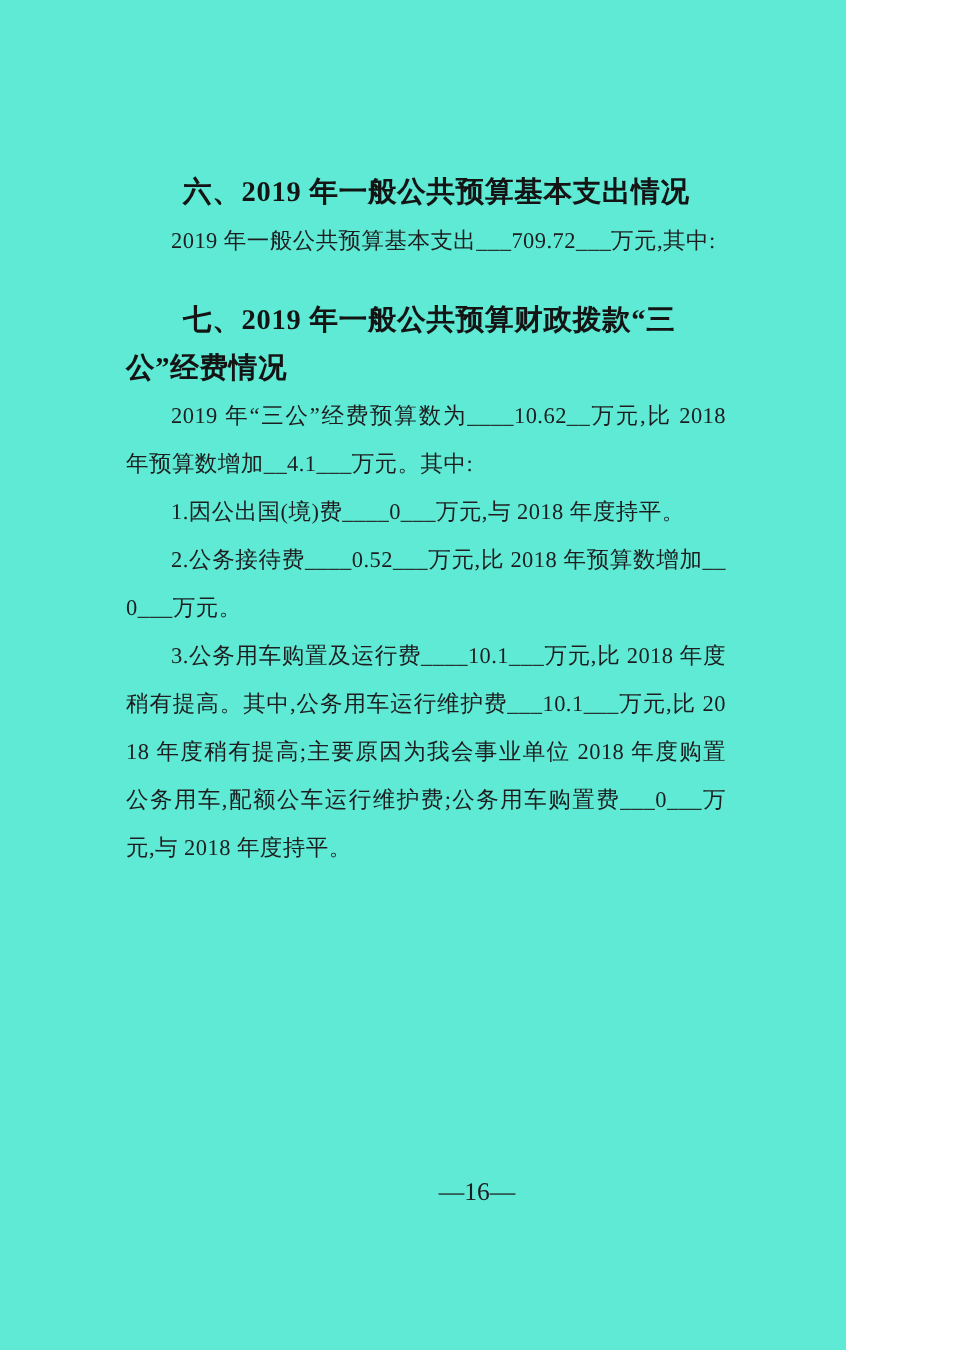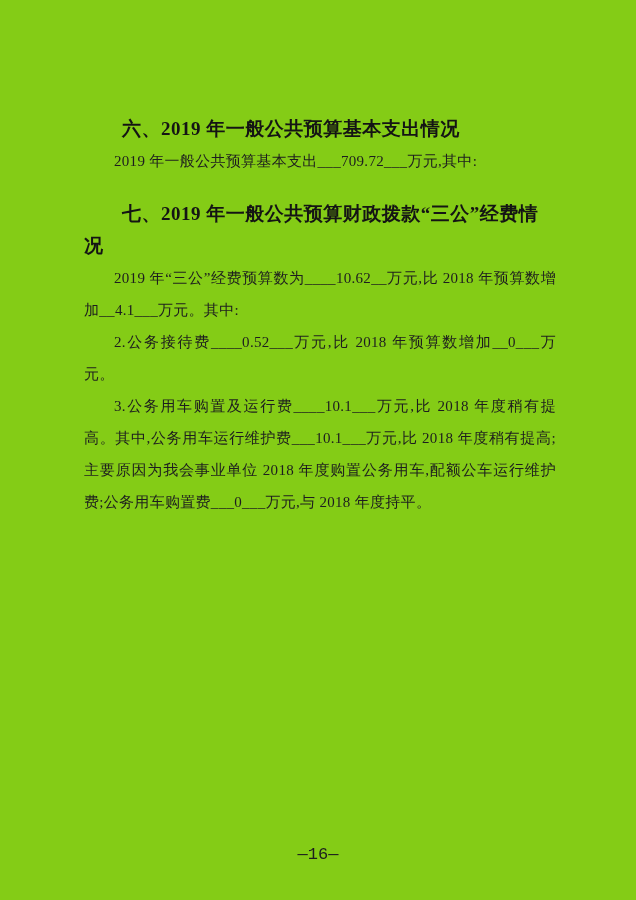--- a/index.html
+++ b/index.html
@@ -9,25 +9,25 @@
   }
   body {
     width: 636px;
     height: 900px;
     overflow: hidden;
     font-family: "Liberation Serif", "DejaVu Serif", serif;
     color: #1d1d1f;
   }
   .page {
     position: relative;
-    width: 636px;
+    width: 564px;
     height: 900px;
     box-sizing: border-box;
     padding: 113px 80px 0 84px;
-    background: #84cc16;
+    background: #5eead4;
   }
   .sec-heading {
     font-size: 19px;
     line-height: 32px;
     font-weight: 700;
     margin: 0;
     text-indent: 2em;
     color: #141414;
     letter-spacing: 0.5px;
   }
@@ -38,25 +38,24 @@
     text-indent: 2em;
     text-align: justify;
     letter-spacing: 0.3px;
     word-break: break-all;
   }
   .section-sangong {
     margin-top: 21px;
   }
   .page-footer {
     position: absolute;
-    top: 844px;
+    top: 784px;
     left: 0;
     width: 636px;
     text-align: center;
-    font-family: Liberation Mono, monospace;
   }
   .page-number {
     font-size: 17px;
     line-height: 22px;
     color: #1d1d1f;
     letter-spacing: 0;
   }
 </style>
 </head>
 <body>
@@ -64,20 +63,21 @@
 <div class="page">
 
   <section class="section-basic">
     <h2 class="sec-heading">六、2019 年一般公共预算基本支出情况</h2>
     <p class="para">2019 年一般公共预算基本支出___709.72___万元,其中:</p>
   </section>
 
   <section class="section-sangong">
     <h2 class="sec-heading">七、2019 年一般公共预算财政拨款“三公”经费情况</h2>
     <p class="para">2019 年“三公”经费预算数为____10.62__万元,比 2018 年预算数增加__4.1___万元。其中:</p>
+    <p class="para">1.因公出国(境)费____0___万元,与 2018 年度持平。</p>
     <p class="para">2.公务接待费____0.52___万元,比 2018 年预算数增加__0___万元。</p>
     <p class="para">3.公务用车购置及运行费____10.1___万元,比 2018 年度稍有提高。其中,公务用车运行维护费___10.1___万元,比 2018 年度稍有提高;主要原因为我会事业单位 2018 年度购置公务用车,配额公车运行维护费;公务用车购置费___0___万元,与 2018 年度持平。</p>
   </section>
 
   <div class="page-footer">
     <span class="page-number">—16—</span>
   </div>
 
 </div>
 

